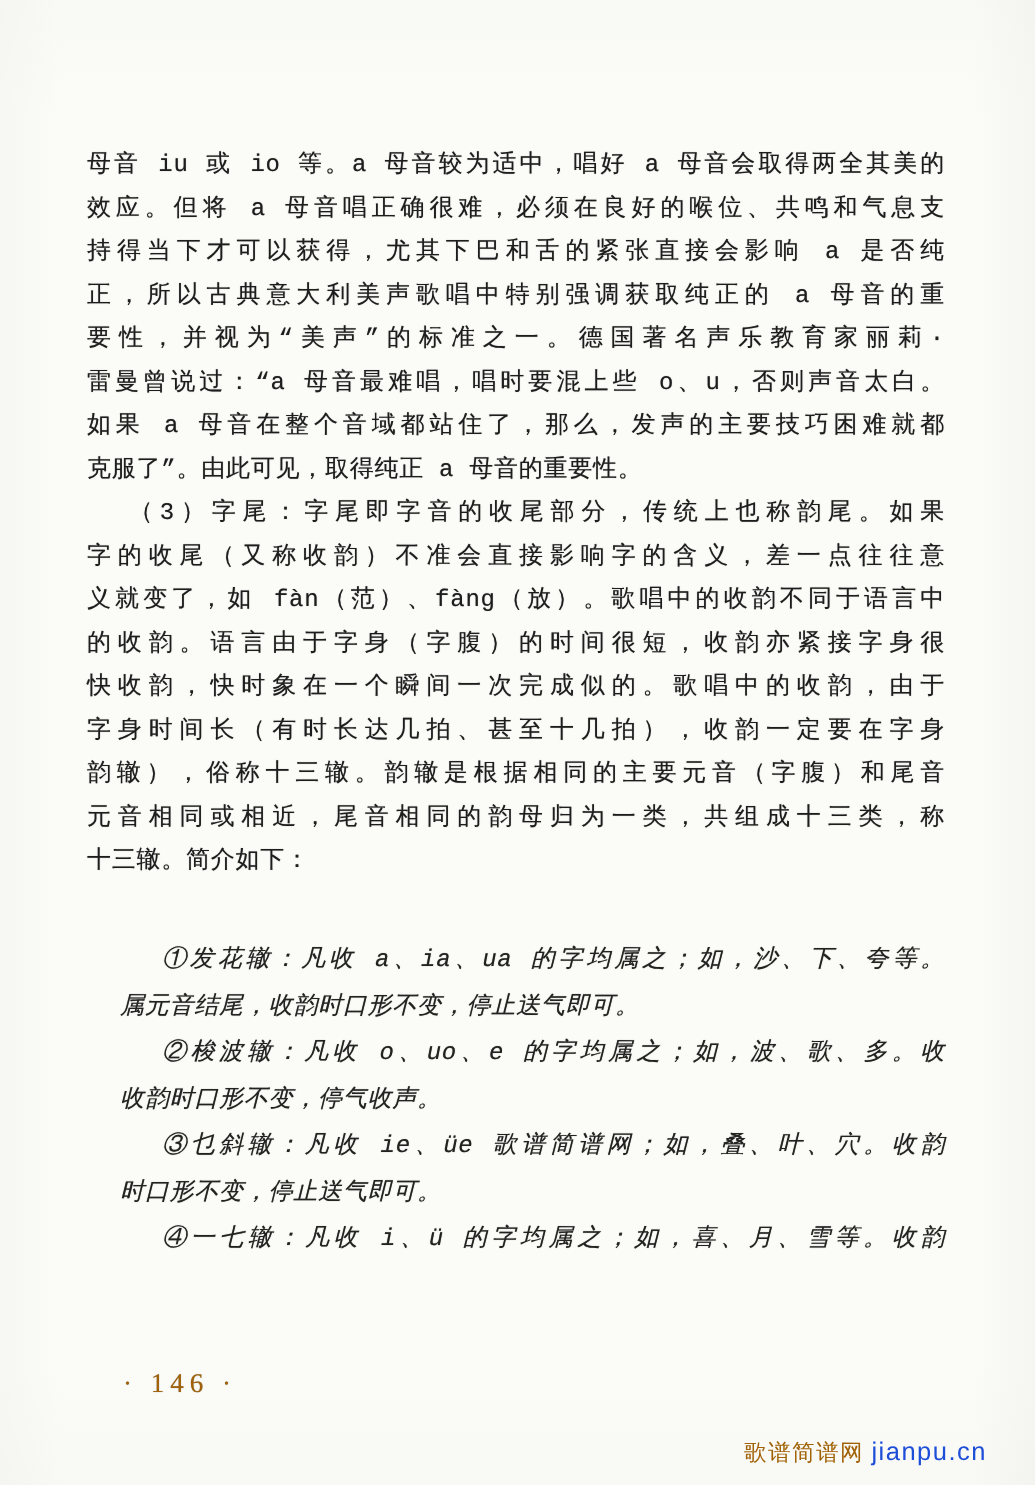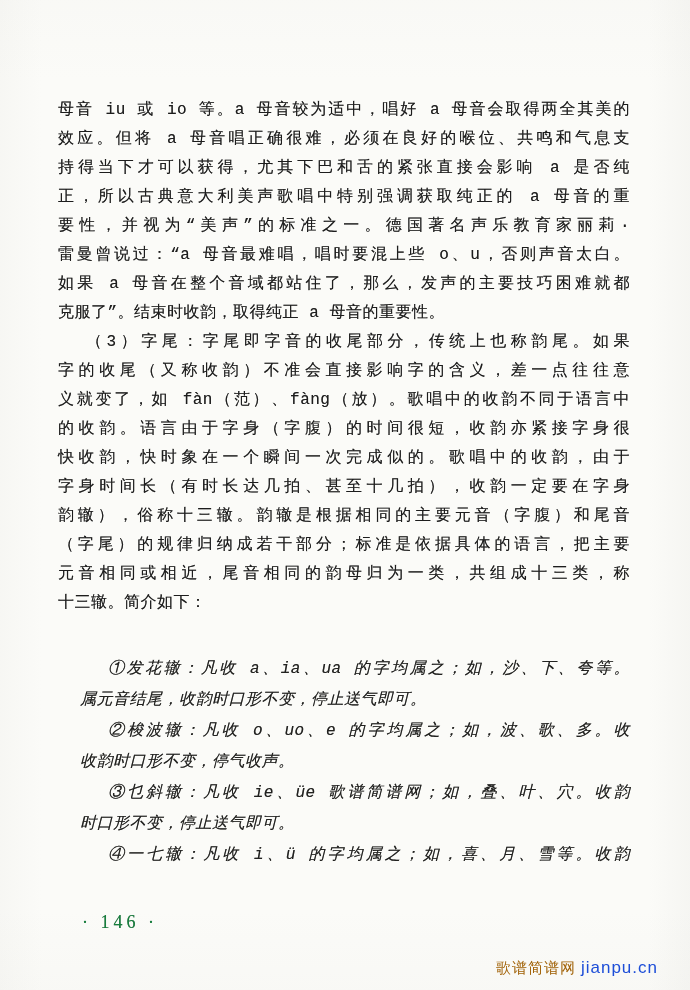--- a/index.html
+++ b/index.html
@@ -57,21 +57,21 @@
   }
   .spacer {
     height: 36px;
   }
   .page-number {
     position: absolute;
     left: 82px;
     top: 912px;
     font-size: 18px;
     letter-spacing: 4px;
-    color: #15803d;
+    color: #a16207;
     text-shadow: 0 0 0.6px rgba(30,30,30,0.5);
   }
   .watermark {
     position: absolute;
     right: 32px;
     top: 958px;
     font-size: 15px;
     letter-spacing: 1px;
     white-space: nowrap;
   }
@@ -91,29 +91,28 @@
 <div class="scan-tint"></div>
 
 <div class="text-block">
   <div class="ln fill">母音 iu 或 io 等。a 母音较为适中，唱好 a 母音会取得两全其美的</div>
   <div class="ln fill">效应。但将 a 母音唱正确很难，必须在良好的喉位、共鸣和气息支</div>
   <div class="ln fill">持得当下才可以获得，尤其下巴和舌的紧张直接会影响 a 是否纯</div>
   <div class="ln fill">正，所以古典意大利美声歌唱中特别强调获取纯正的 a 母音的重</div>
   <div class="ln fill">要性，并视为“美声”的标准之一。德国著名声乐教育家丽莉·</div>
   <div class="ln fill">雷曼曾说过：“a 母音最难唱，唱时要混上些 o、u，否则声音太白。</div>
   <div class="ln fill">如果 a 母音在整个音域都站住了，那么，发声的主要技巧困难就都</div>
-  <div class="ln">克服了”。结束时收韵，取得纯正 a 母音的重要性。</div>
+  <div class="ln">克服了”。由此可见，取得纯正 a 母音的重要性。</div>
   <div class="ln fill indent">（3）字尾：字尾即字音的收尾部分，传统上也称韵尾。如果</div>
   <div class="ln fill">字的收尾（又称收韵）不准会直接影响字的含义，差一点往往意</div>
   <div class="ln fill">义就变了，如 fàn（范）、fàng（放）。歌唱中的收韵不同于语言中</div>
   <div class="ln fill">的收韵。语言由于字身（字腹）的时间很短，收韵亦紧接字身很</div>
   <div class="ln fill">快收韵，快时象在一个瞬间一次完成似的。歌唱中的收韵，由于</div>
   <div class="ln fill">字身时间长（有时长达几拍、甚至十几拍），收韵一定要在字身</div>
   <div class="ln fill">韵辙），俗称十三辙。韵辙是根据相同的主要元音（字腹）和尾音</div>
-  <div class="ln fill">（字尾）的规律归纳成若干部分；标准是依据具体的语言，把主要</div>
   <div class="ln fill">元音相同或相近，尾音相同的韵母归为一类，共组成十三类，称</div>
   <div class="ln">十三辙。简介如下：</div>
 
   <div class="spacer"></div>
 
   <div class="ln kai fill indent">①发花辙：凡收 a、ia、ua 的字均属之；如，沙、下、夸等。</div>
   <div class="ln kai">属元音结尾，收韵时口形不变，停止送气即可。</div>
   <div class="ln kai fill indent">②梭波辙：凡收 o、uo、e 的字均属之；如，波、歌、多。收</div>
   <div class="ln kai">收韵时口形不变，停气收声。</div>
   <div class="ln kai fill indent">③乜斜辙：凡收 ie、üe 歌谱简谱网；如，叠、叶、穴。收韵</div>

